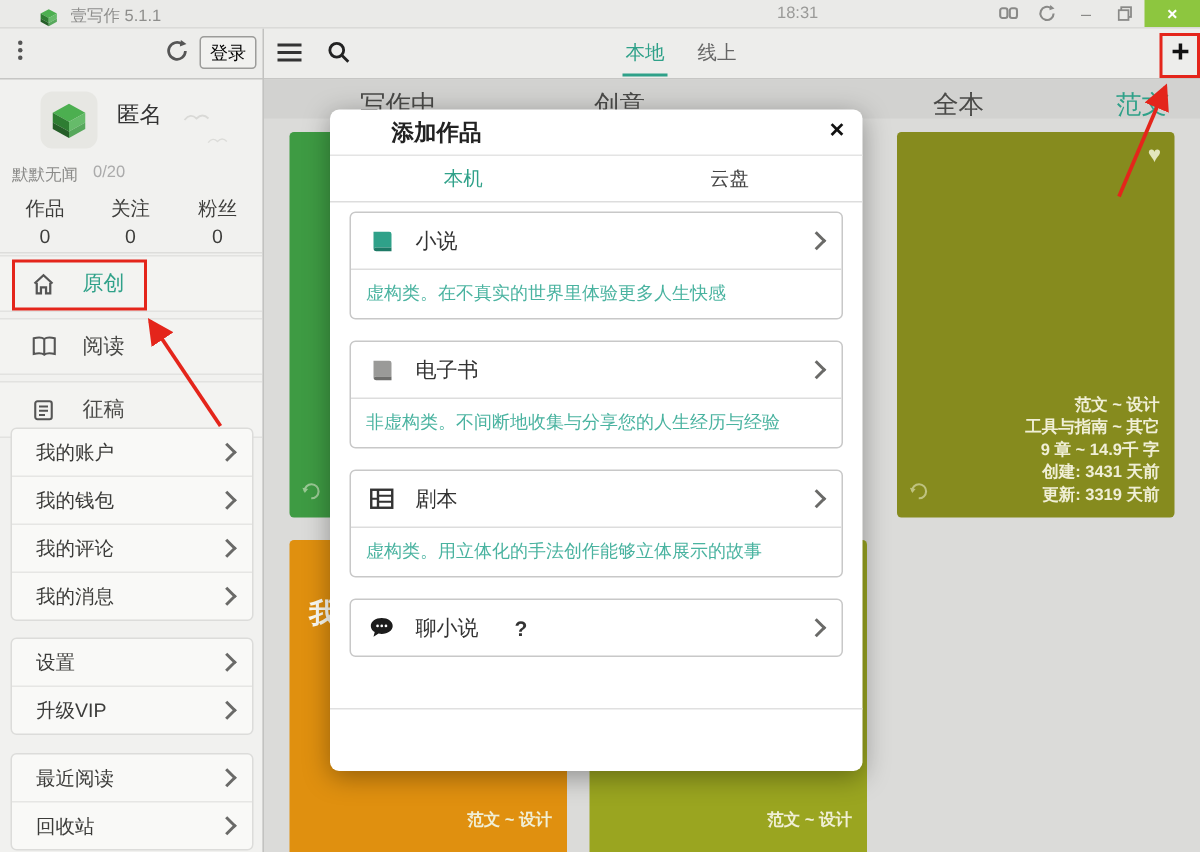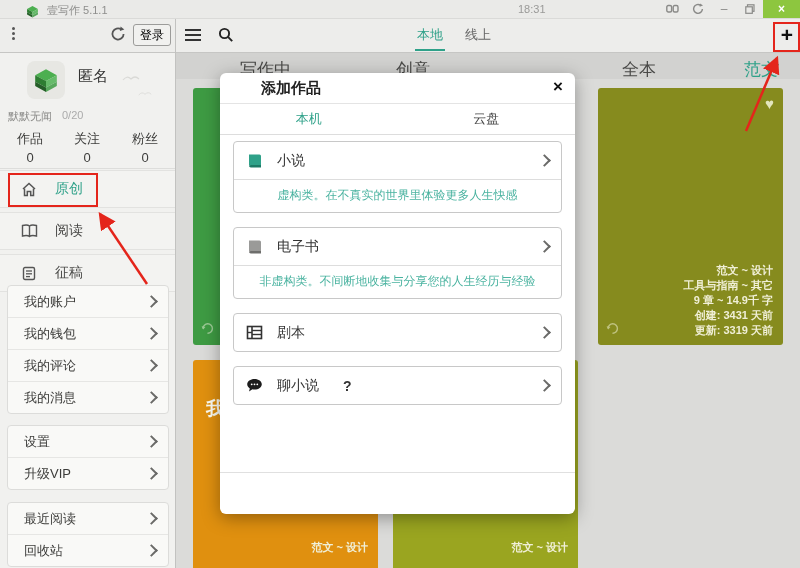--- a/index.html
+++ b/index.html
@@ -80,21 +80,21 @@
 
   
   .modal{position:absolute;left:220px;top:73px;width:355px;height:441px;background:#fff;border-radius:6px;
          box-shadow:0 4px 18px rgba(0,0,0,.35);z-index:20;}
   .modal-header{height:30px;border-bottom:1px solid #e4e4e4;display:flex;align-items:center;position:relative;padding-left:24px;}
   .modal-title{margin-left:17px;font-size:15px;font-weight:bold;color:#222;}
   .modal-close{position:absolute;right:12px;top:4px;font-size:17px;font-weight:bold;color:#111;line-height:20px;}
   .modal-tabs{height:30px;display:flex;border-bottom:1px solid #ddd;}
   .modal-tab{flex:1;display:flex;align-items:center;justify-content:center;font-size:13px;color:#444;}
   .modal-tab.active{color:#2fa189;}
-  .modal-body{padding:6px 13px 12px;text-align:center;}
+  .modal-body{padding:6px 13px 12px;}
   .m-item{border:1px solid #c8c8c8;border-radius:4px;margin-bottom:14px;background:#fff;}
   .m-item-row{height:37px;display:flex;align-items:center;padding:0 12px;}
   .m-item-label{margin-left:14px;font-size:14px;color:#333;}
   .m-item-help{margin-left:24px;font-size:14px;font-weight:bold;color:#333;}
   .m-item-chev{margin-left:auto;}
   .m-desc{border-top:1px solid #ddd;padding:7px 10px 8px;font-size:12px;color:#4ab3a0;}
   .modal-footer{position:absolute;left:0;bottom:0;width:100%;height:41px;border-top:1px solid #e0e0e0;}
 
   
   .anno{position:absolute;left:0;top:0;width:800px;height:568px;z-index:30;pointer-events:none;}
@@ -377,20 +377,21 @@
           <svg width="17" height="15" viewBox="0 0 17 15">
               <rect x="1.5" y="1.5" width="14" height="12" fill="none" stroke="#333" stroke-width="1.6"></rect>
               <line x1="6" y1="1.5" x2="6" y2="13.5" stroke="#333" stroke-width="1.6"></line>
               <line x1="1.5" y1="7.5" x2="6" y2="7.5" stroke="#333" stroke-width="1.4"></line>
               <line x1="6" y1="5.5" x2="15.5" y2="5.5" stroke="#333" stroke-width="1.4"></line>
               <line x1="6" y1="9.5" x2="15.5" y2="9.5" stroke="#333" stroke-width="1.4"></line>
             </svg>
           <span class="m-item-label">剧本</span>
           <span class="m-item-chev chev"></span>
         </div>
+        <div class="m-desc">虚构类。用立体化的手法创作能够立体展示的故事</div>
       </div>
 
       <div class="m-item">
         <div class="m-item-row">
           <svg width="17" height="15" viewBox="0 0 17 15">
               <path d="M8.5 1 C4.4 1 1.2 3.3 1.2 6.3 C1.2 8 2.2 9.4 3.8 10.4 L3 13.5 L6.4 11.3 C7 11.5 7.8 11.6 8.5 11.6 C12.6 11.6 15.8 9.2 15.8 6.3 C15.8 3.3 12.6 1 8.5 1 Z" fill="#1c1c1c"></path>
               <circle cx="5.7" cy="6.3" r="0.9" fill="#fff"></circle>
               <circle cx="8.5" cy="6.3" r="0.9" fill="#fff"></circle>
               <circle cx="11.3" cy="6.3" r="0.9" fill="#fff"></circle>
             </svg>

